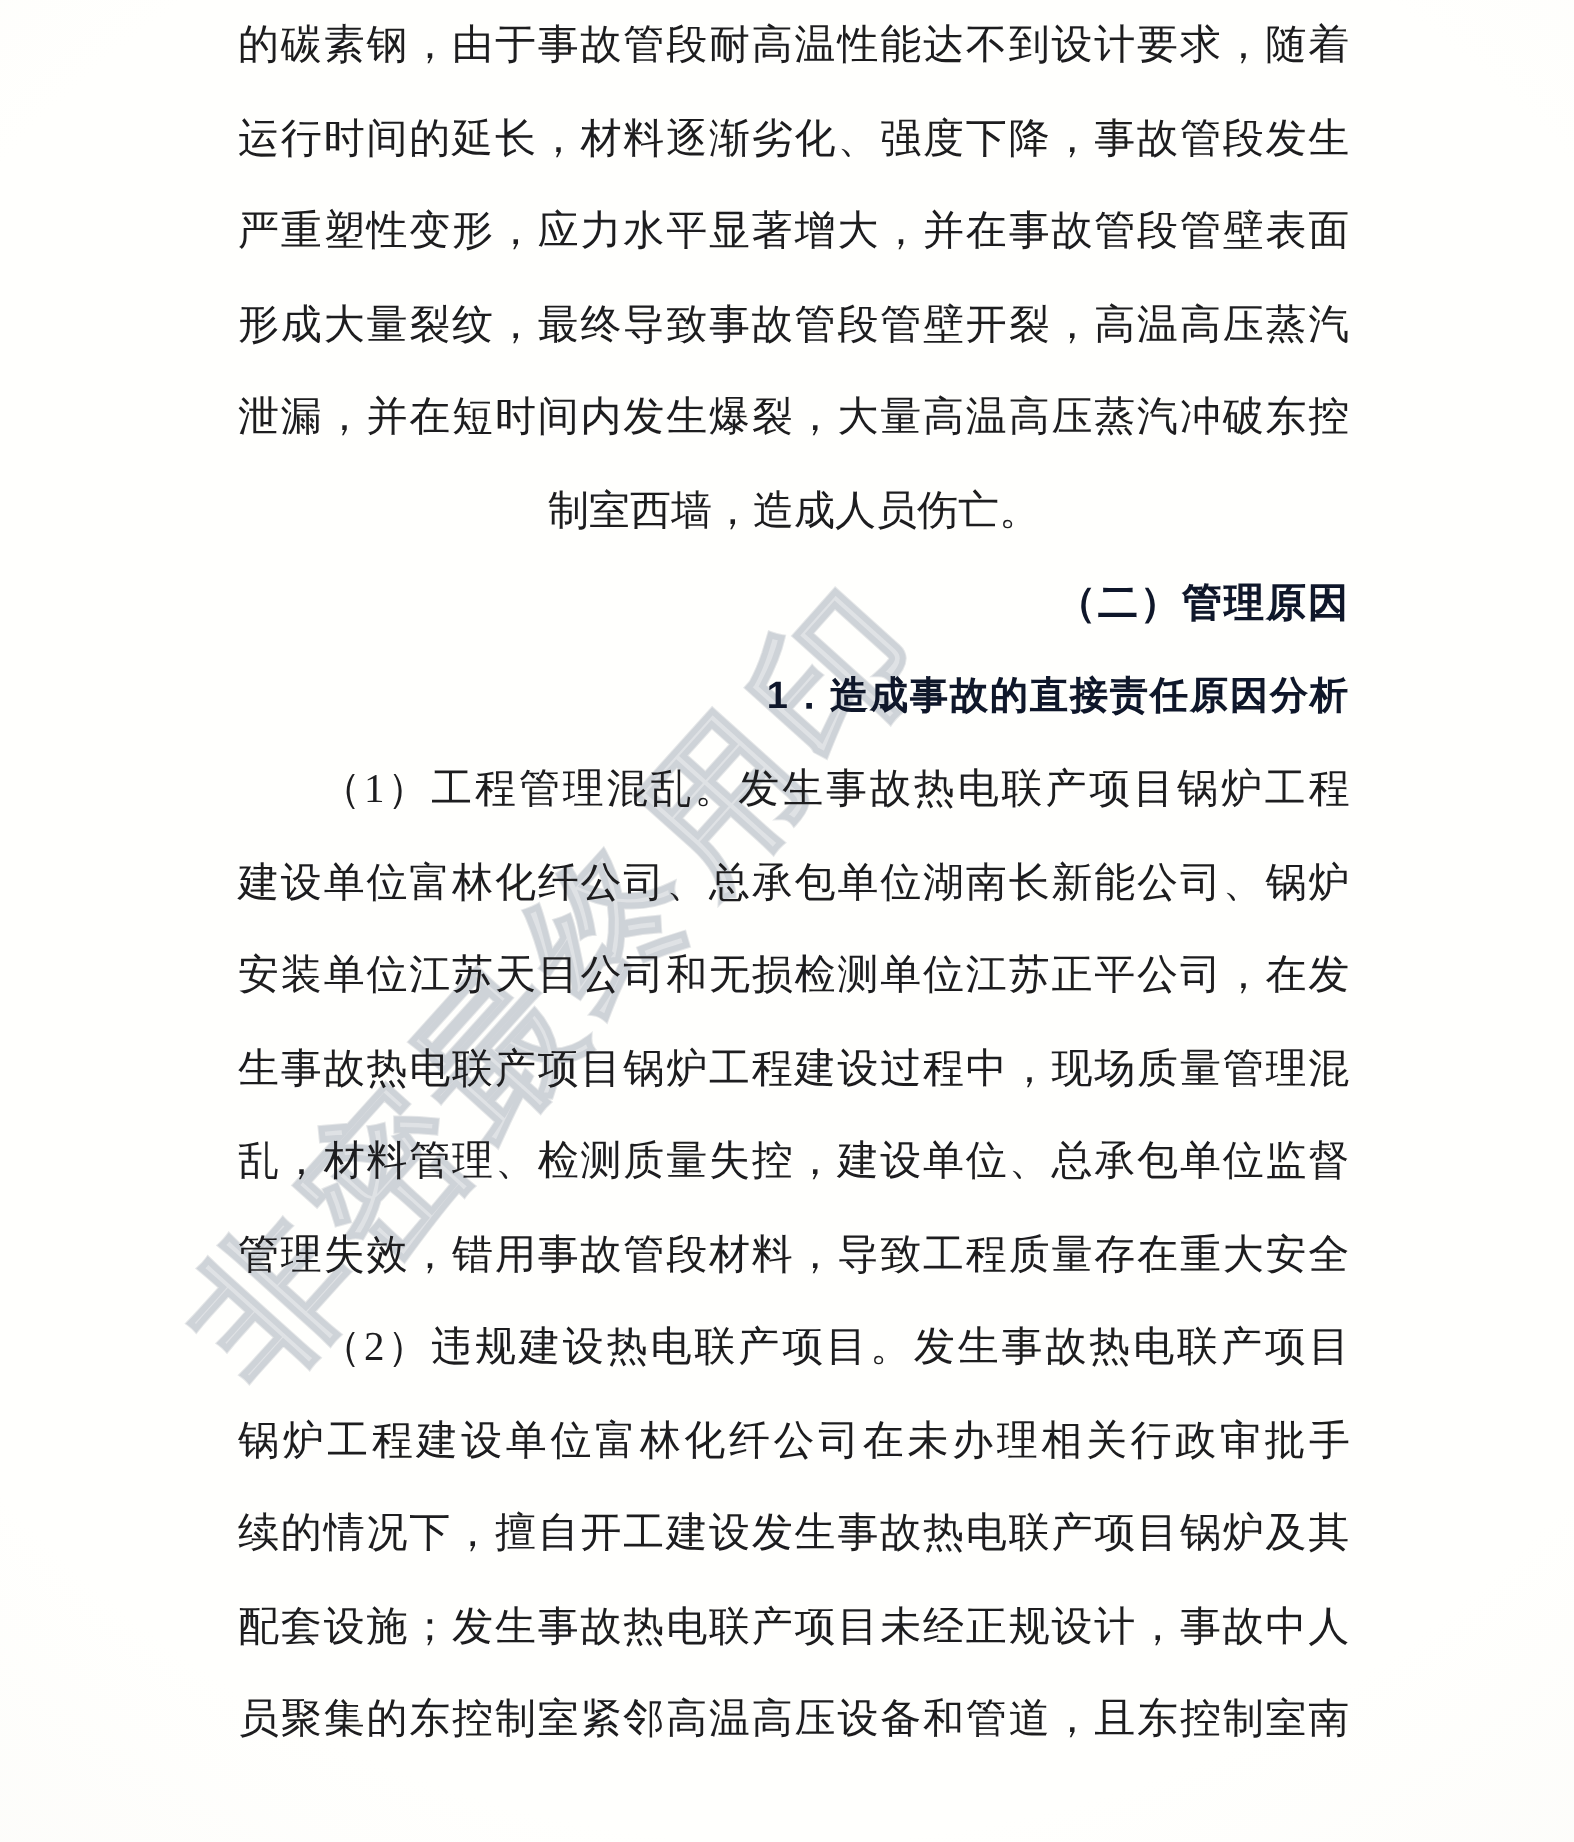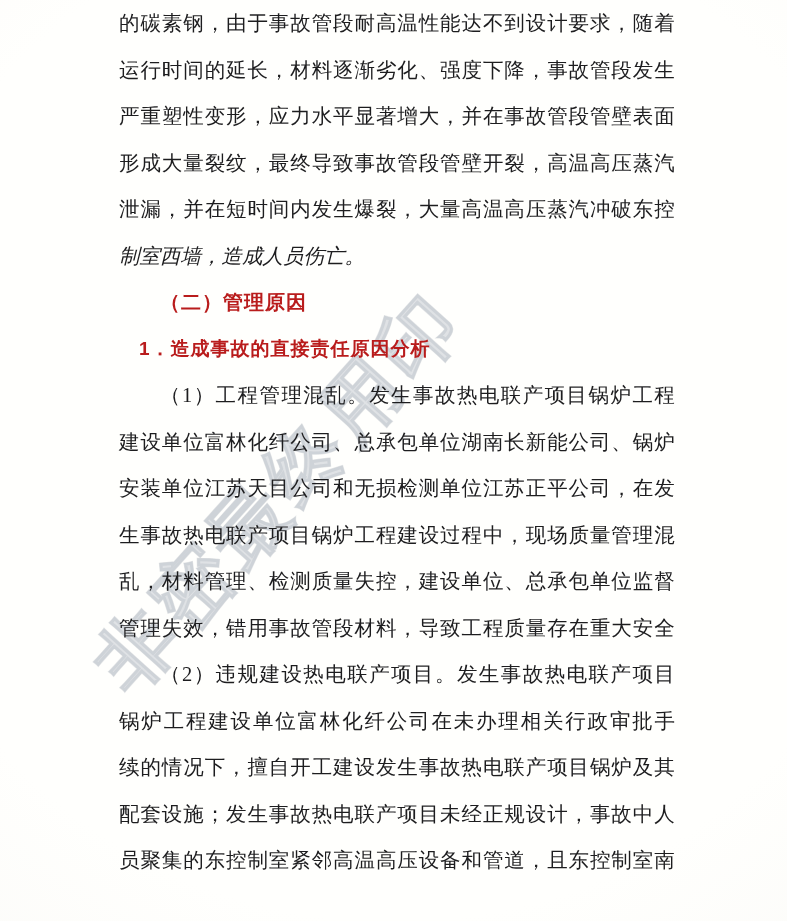--- a/index.html
+++ b/index.html
@@ -78,36 +78,36 @@
     display: flex;
     justify-content: space-between;
     white-space: nowrap;
   }
   .line.just > span {
     display: inline-block;
   }
 
   
   .line.rag {
-    text-align: left;
-    font-style: italic;
+    text-align: center;
   }
 
   
   .line.indent {
     padding-left: 41px;
   }
 
   
   .line.heading {
     font-family: "Liberation Sans", "DejaVu Sans", sans-serif;
     font-weight: 700;
     font-size: 20px;
     letter-spacing: 1px;
-    color: #b91c1c;
+    color: #0f172a;
+    text-align: right;
   }
   .line.heading.lvl2 { padding-left: 41px; }
   .line.heading.lvl3 { padding-left: 20px; font-size: 19px; }
 </style>
 </head>
 <body>
 
 <div id="page">
 
   <div id="paper-tint"></div>

